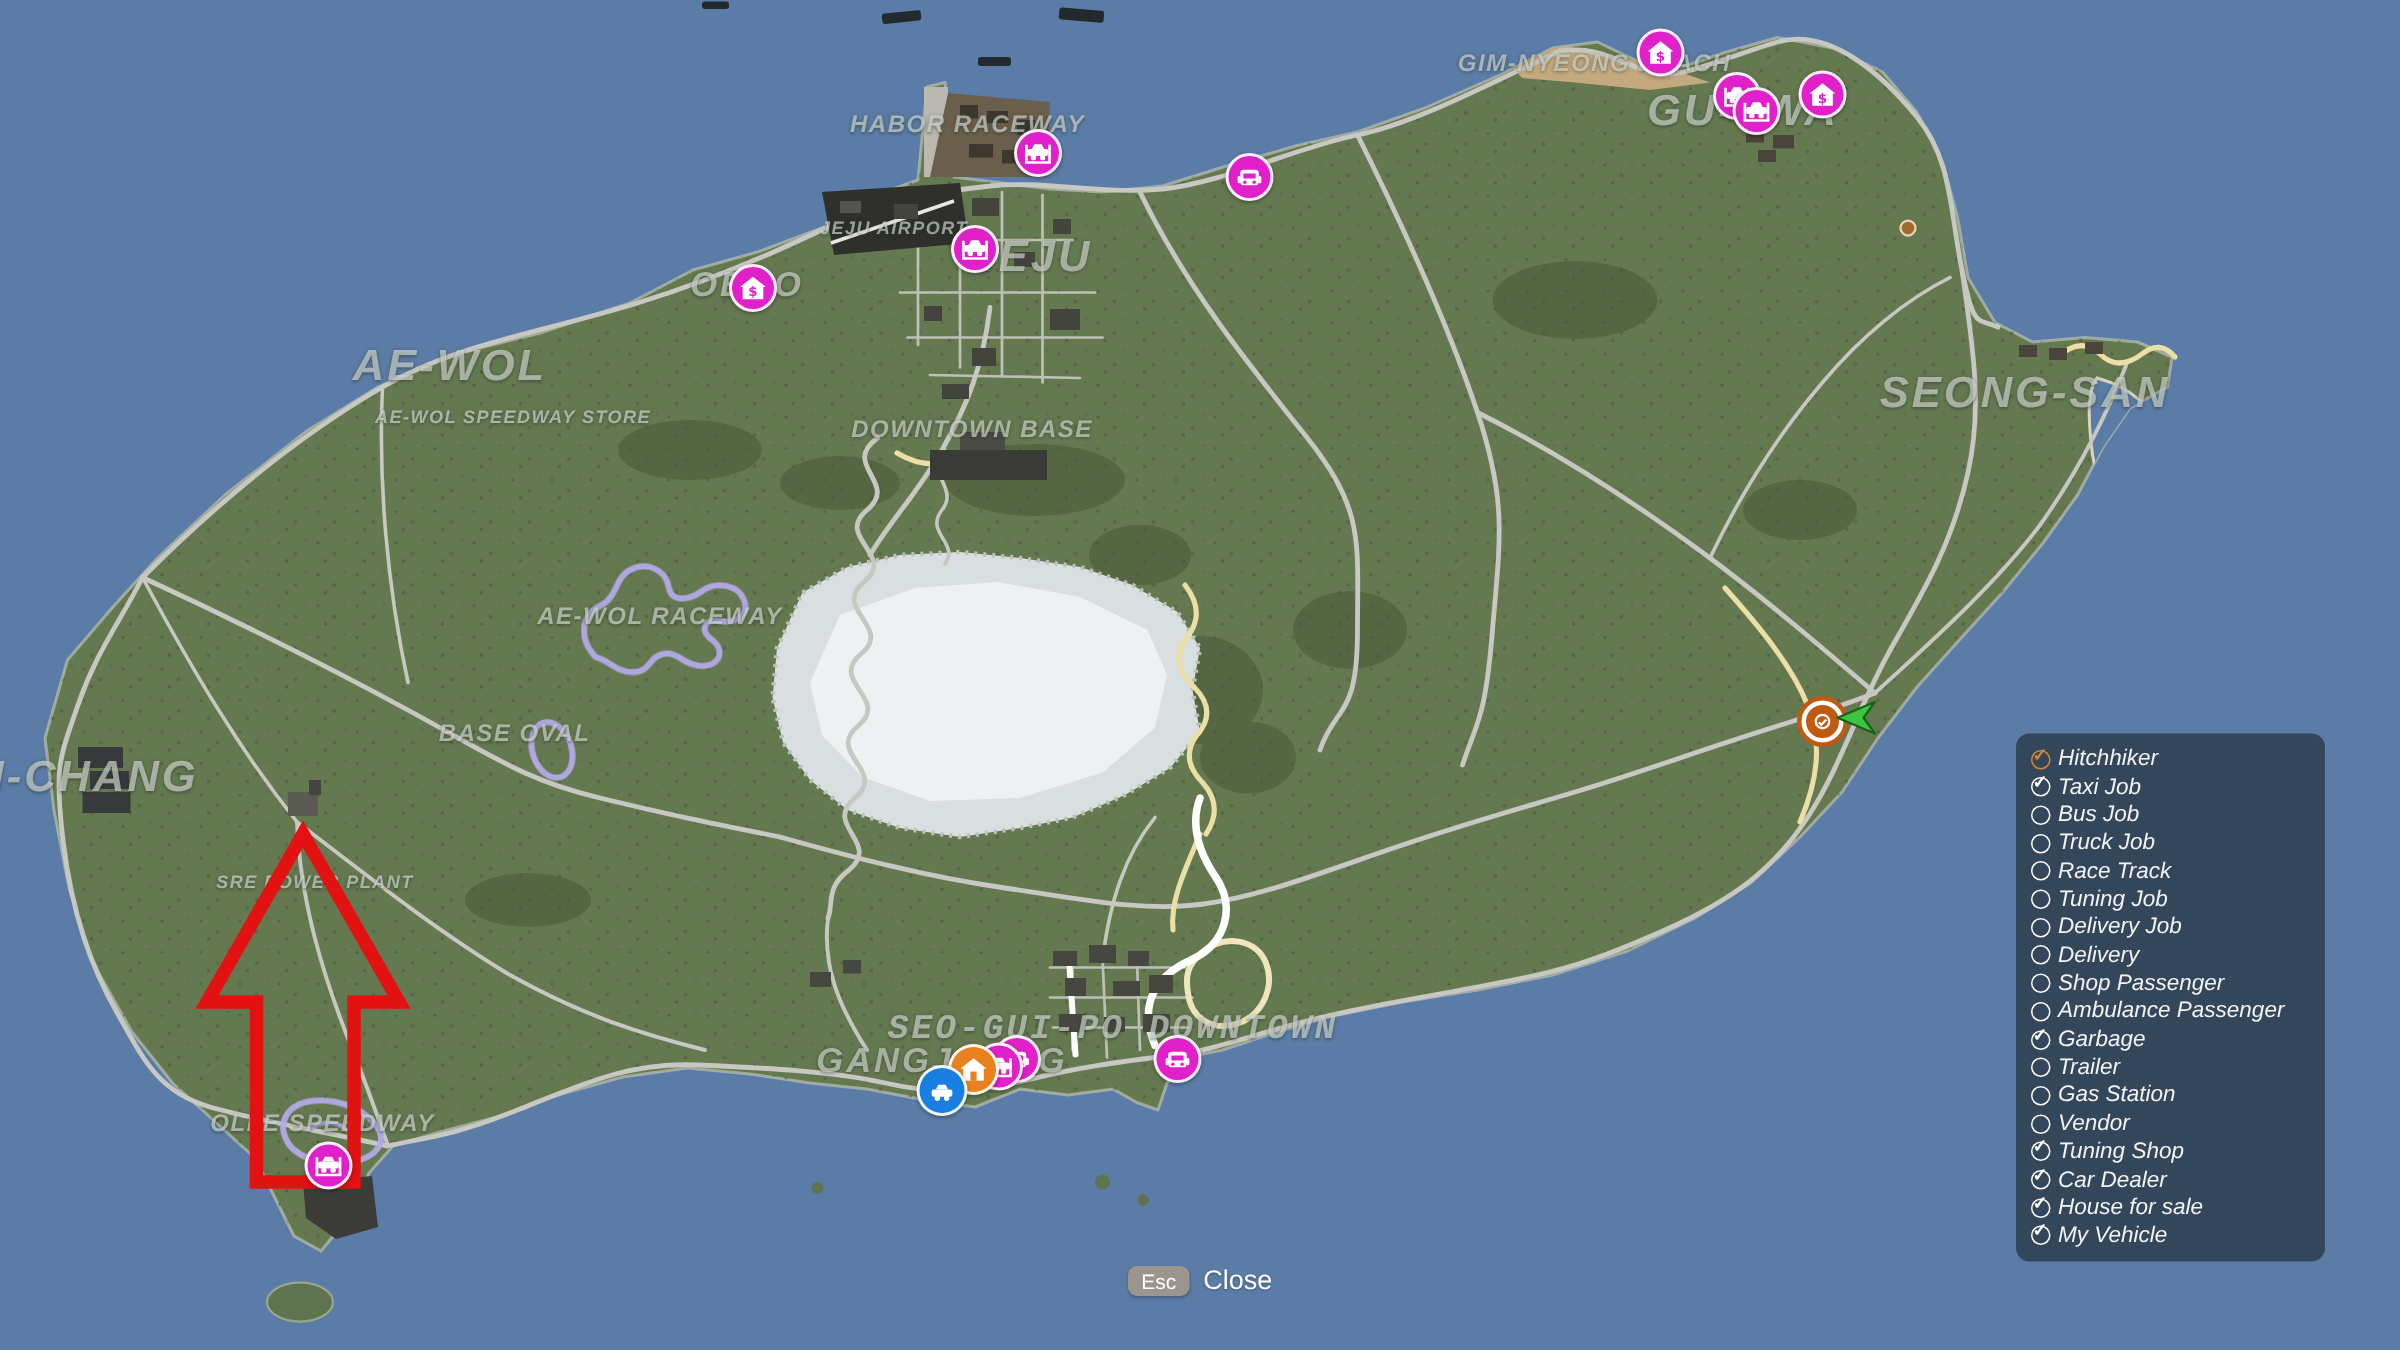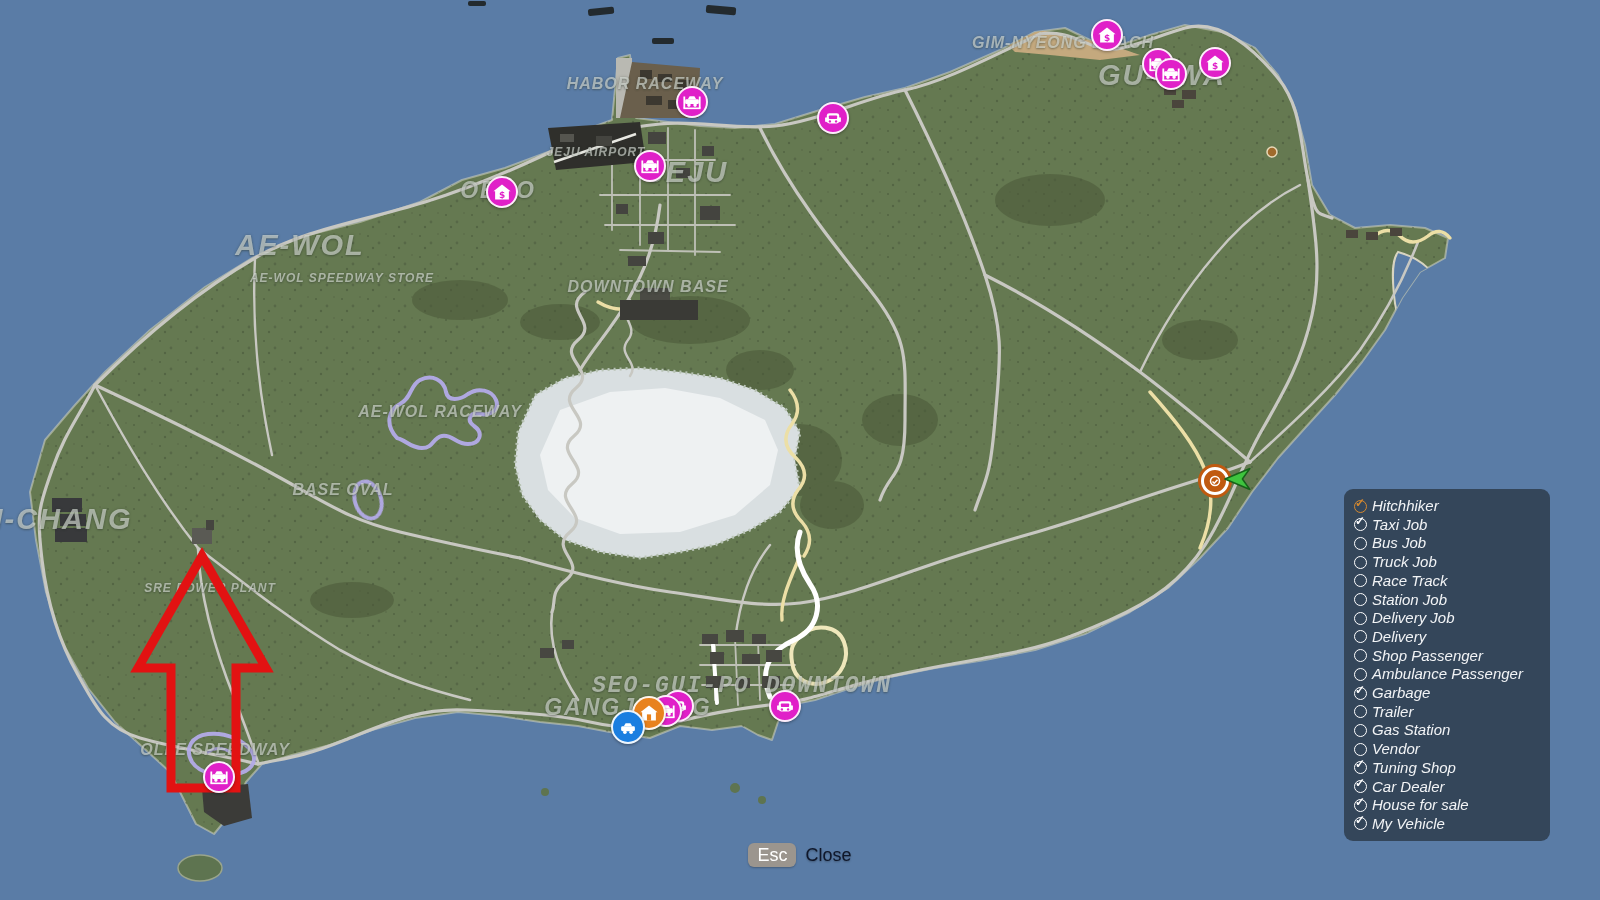--- a/index.html
+++ b/index.html
@@ -37,23 +37,23 @@
   .legend-item{display:flex;align-items:center;gap:5px;height:18px;}
   .legend-check{width:13px;height:13px;border:1.6px solid #fff;border-radius:50%;
     box-sizing:border-box;flex:0 0 13px;position:relative;color:#fff;}
   .legend-check .tick{position:absolute;left:0px;top:-4px;font-size:12px;font-weight:bold;line-height:13px;}
   .legend-check.accent{border-color:#d4882e;color:#d4882e;}
   .legend-label{color:#f2f4f6;font-size:15px;line-height:18px;font-style:italic;}
 
   
   .footer{position:absolute;left:0;top:843px;width:1600px;display:flex;
     justify-content:center;align-items:center;gap:9px;}
-  .key-badge{background:#9b958e;color:#fff;border-radius:6px;font-size:18px;
+  .key-badge{background:#9b958e;color:#fff;border-radius:6px;font-size:14px;
     padding:3px 9px;line-height:1;box-shadow:0 1px 2px rgba(0,0,0,.25);}
-  .close-label{color:#0f172a;font-size:18px;text-shadow:0 1px 2px rgba(0,0,0,.3);}
+  .close-label{color:#ffffff;font-size:18px;text-shadow:0 1px 2px rgba(0,0,0,.3);}
 </style>
 </head>
 <body>
 
 <div class="stage">
 
   <svg class="map-art" width="1600" height="900" viewBox="0 0 1600 900">
     <defs>
       <pattern id="spk" width="26" height="21" patternUnits="userSpaceOnUse">
         <circle cx="4" cy="5" r="1.1" fill="#3e4c33"></circle>
@@ -250,20 +250,21 @@
   <div class="layer">
       <div class="map-label md" style="left: 645px; top: 84px;">HABOR RACEWAY</div>
       <div class="map-label md" style="left: 1063px; top: 43px;">GIM-NYEONG BEACH</div>
       <div class="map-label xl" style="left: 1162px; top: 75px;">GU-JWA</div>
       <div class="map-label sm" style="left: 596px; top: 152px;">JEJU AIRPORT</div>
       <div class="map-label xl" style="left: 688px; top: 172px;">JEJU</div>
       <div class="map-label lg" style="left: 498px; top: 190px;">OEDO</div>
       <div class="map-label xl" style="left: 300px; top: 245px;">AE-WOL</div>
       <div class="map-label sm" style="left: 342px; top: 278px;">AE-WOL SPEEDWAY STORE</div>
       <div class="map-label md" style="left: 648px; top: 287px;">DOWNTOWN BASE</div>
+      <div class="map-label xl" style="left: 1350px; top: 263px;">SEONG-SAN</div>
       <div class="map-label md" style="left: 440px; top: 412px;">AE-WOL RACEWAY</div>
       <div class="map-label md" style="left: 343px; top: 490px;">BASE OVAL</div>
       <div class="map-label xl" style="left: 57px; top: 519px;">N-CHANG</div>
       <div class="map-label sm" style="left: 210px; top: 588px;">SRE POWER PLANT</div>
       <div class="map-label lg" style="left: 742px; top: 686px; font-family: Liberation Mono, monospace;">SEO-GUI-PO DOWNTOWN</div>
       <div class="map-label lg" style="left: 628px; top: 707px;">GANGJEONG</div>
       <div class="map-label md" style="left: 215px; top: 750px;">OLLE SPEEDWAY</div>
     </div>
 
   <svg class="layer" width="1600" height="900" viewBox="0 0 1600 900">
@@ -444,21 +445,21 @@
       <div class="legend-item">
         <span class="legend-check"></span>
         <span class="legend-label">Truck Job</span>
       </div>
       <div class="legend-item">
         <span class="legend-check"></span>
         <span class="legend-label">Race Track</span>
       </div>
       <div class="legend-item">
         <span class="legend-check"></span>
-        <span class="legend-label">Station Job</span>
+        <span class="legend-label">Tuning Job</span>
       </div>
       <div class="legend-item">
         <span class="legend-check"></span>
         <span class="legend-label">Delivery Job</span>
       </div>
       <div class="legend-item">
         <span class="legend-check"></span>
         <span class="legend-label">Delivery</span>
       </div>
       <div class="legend-item">

